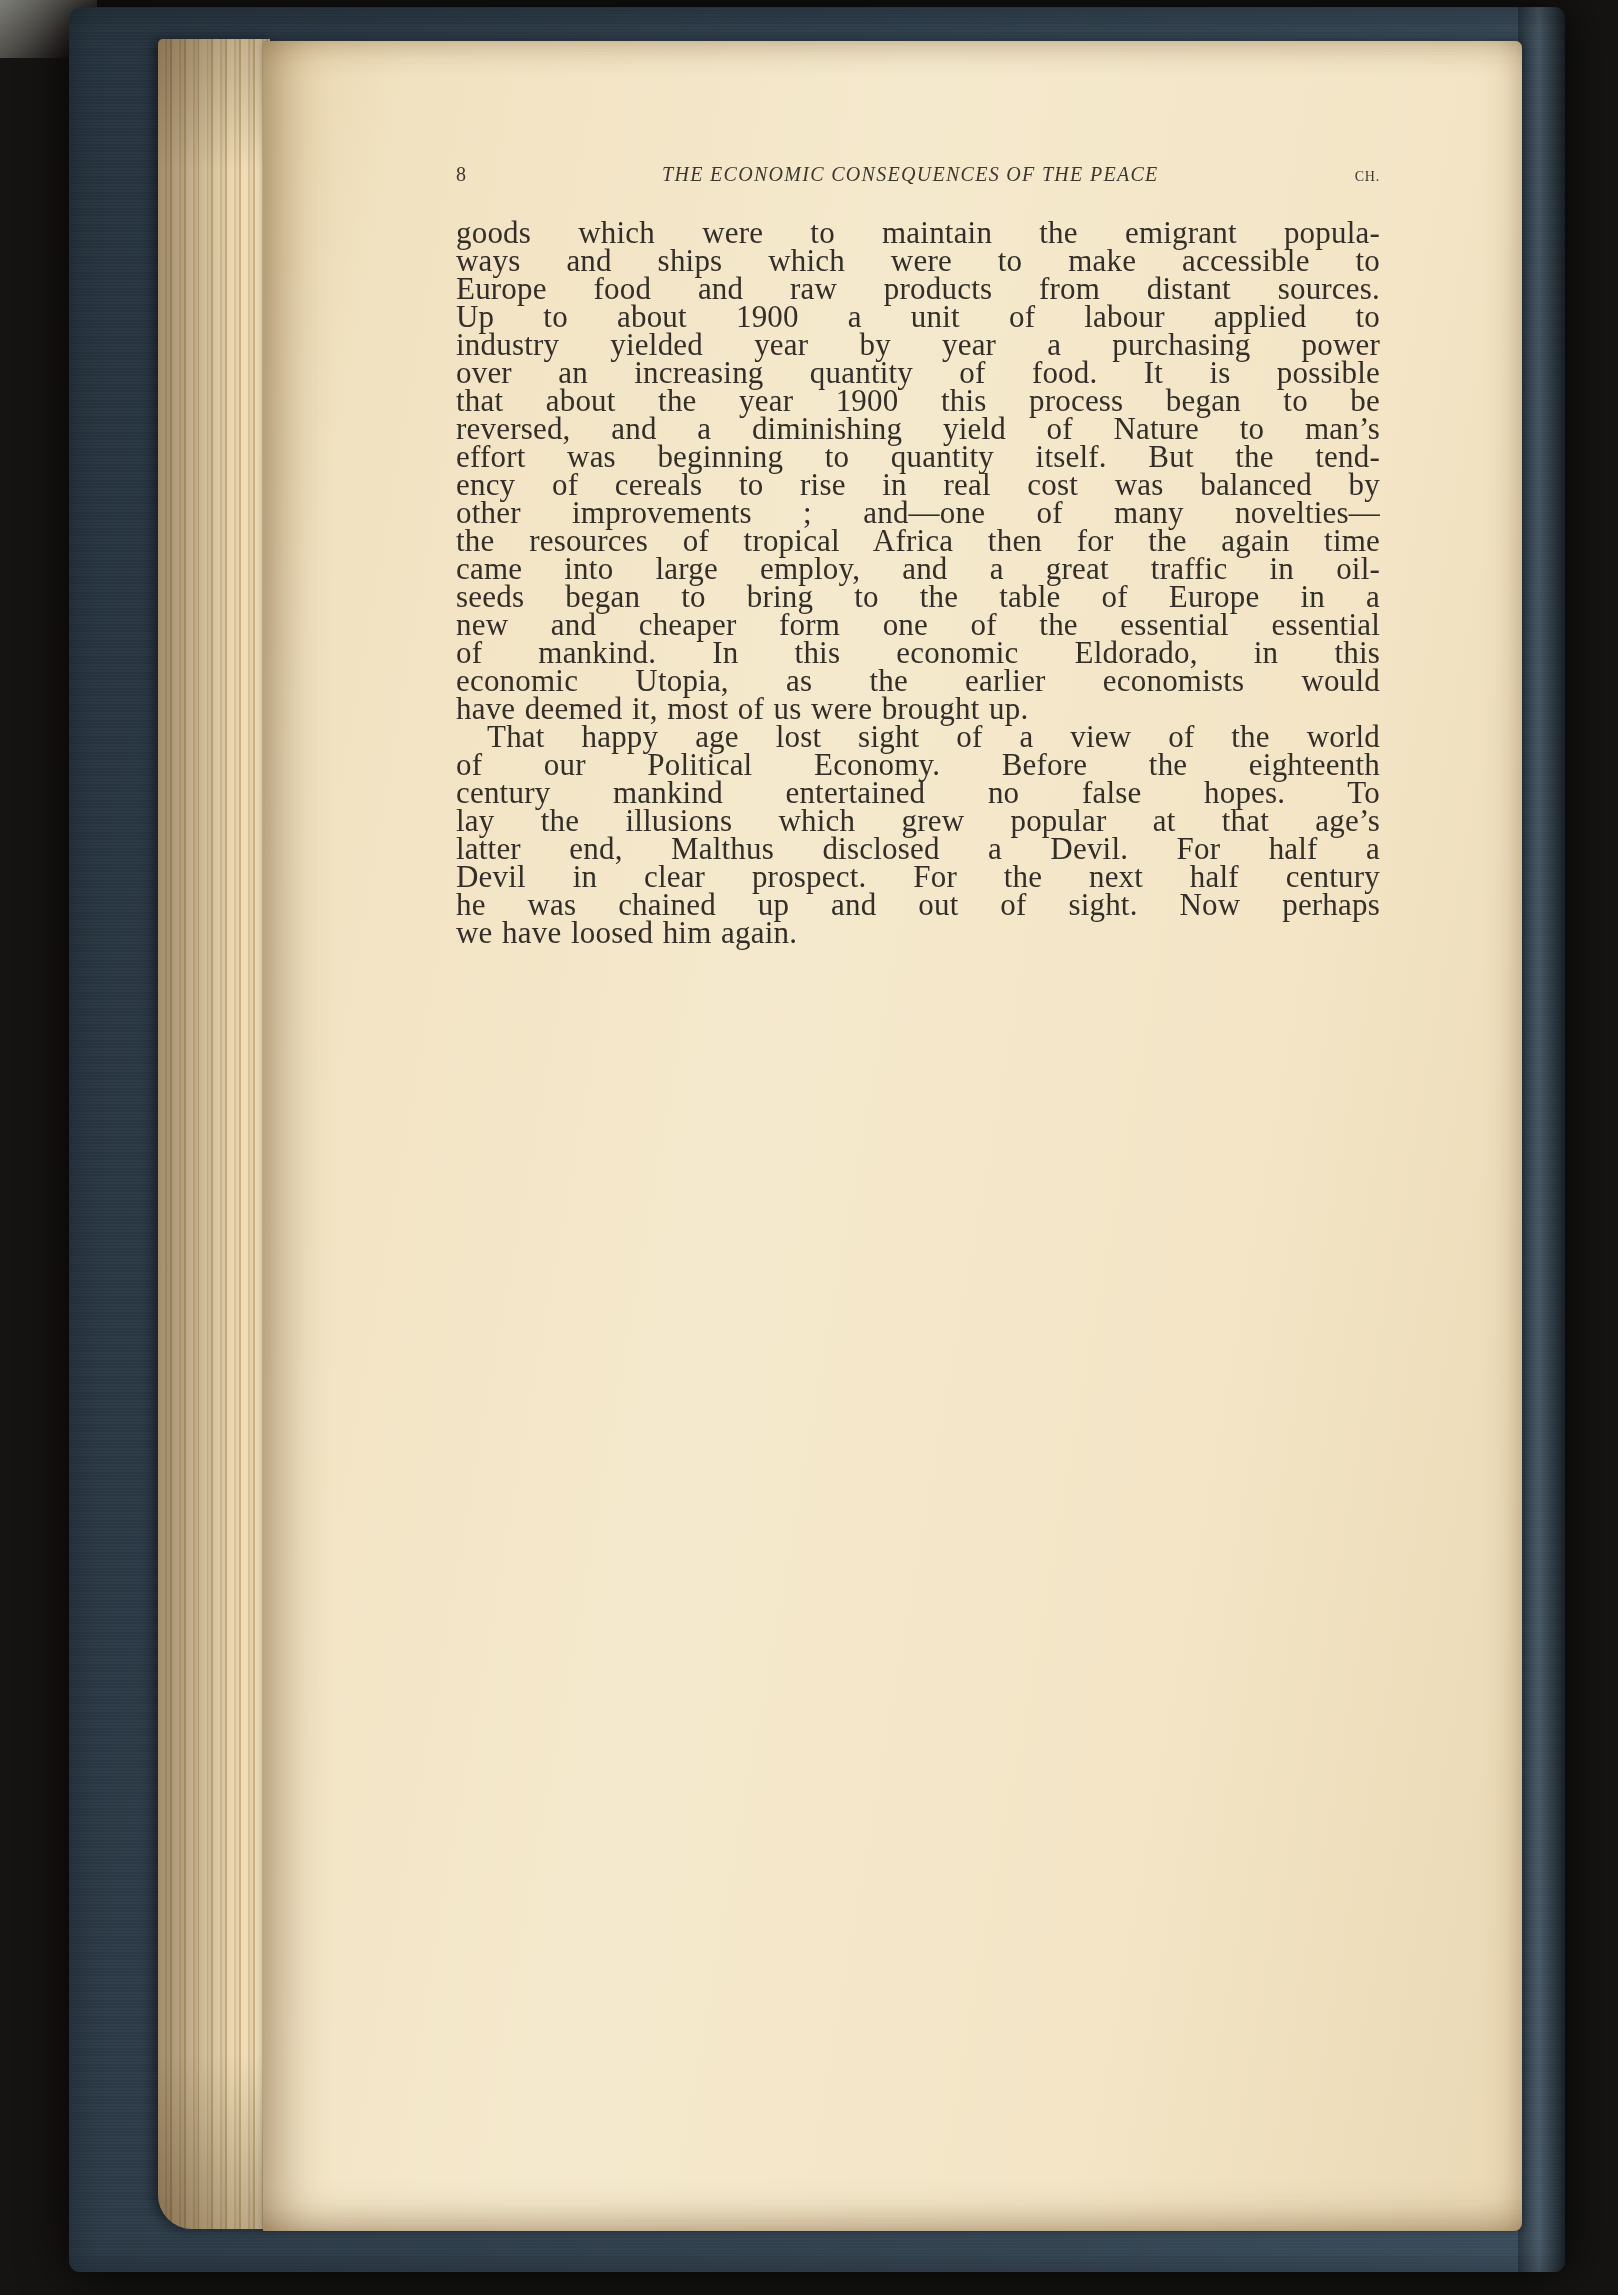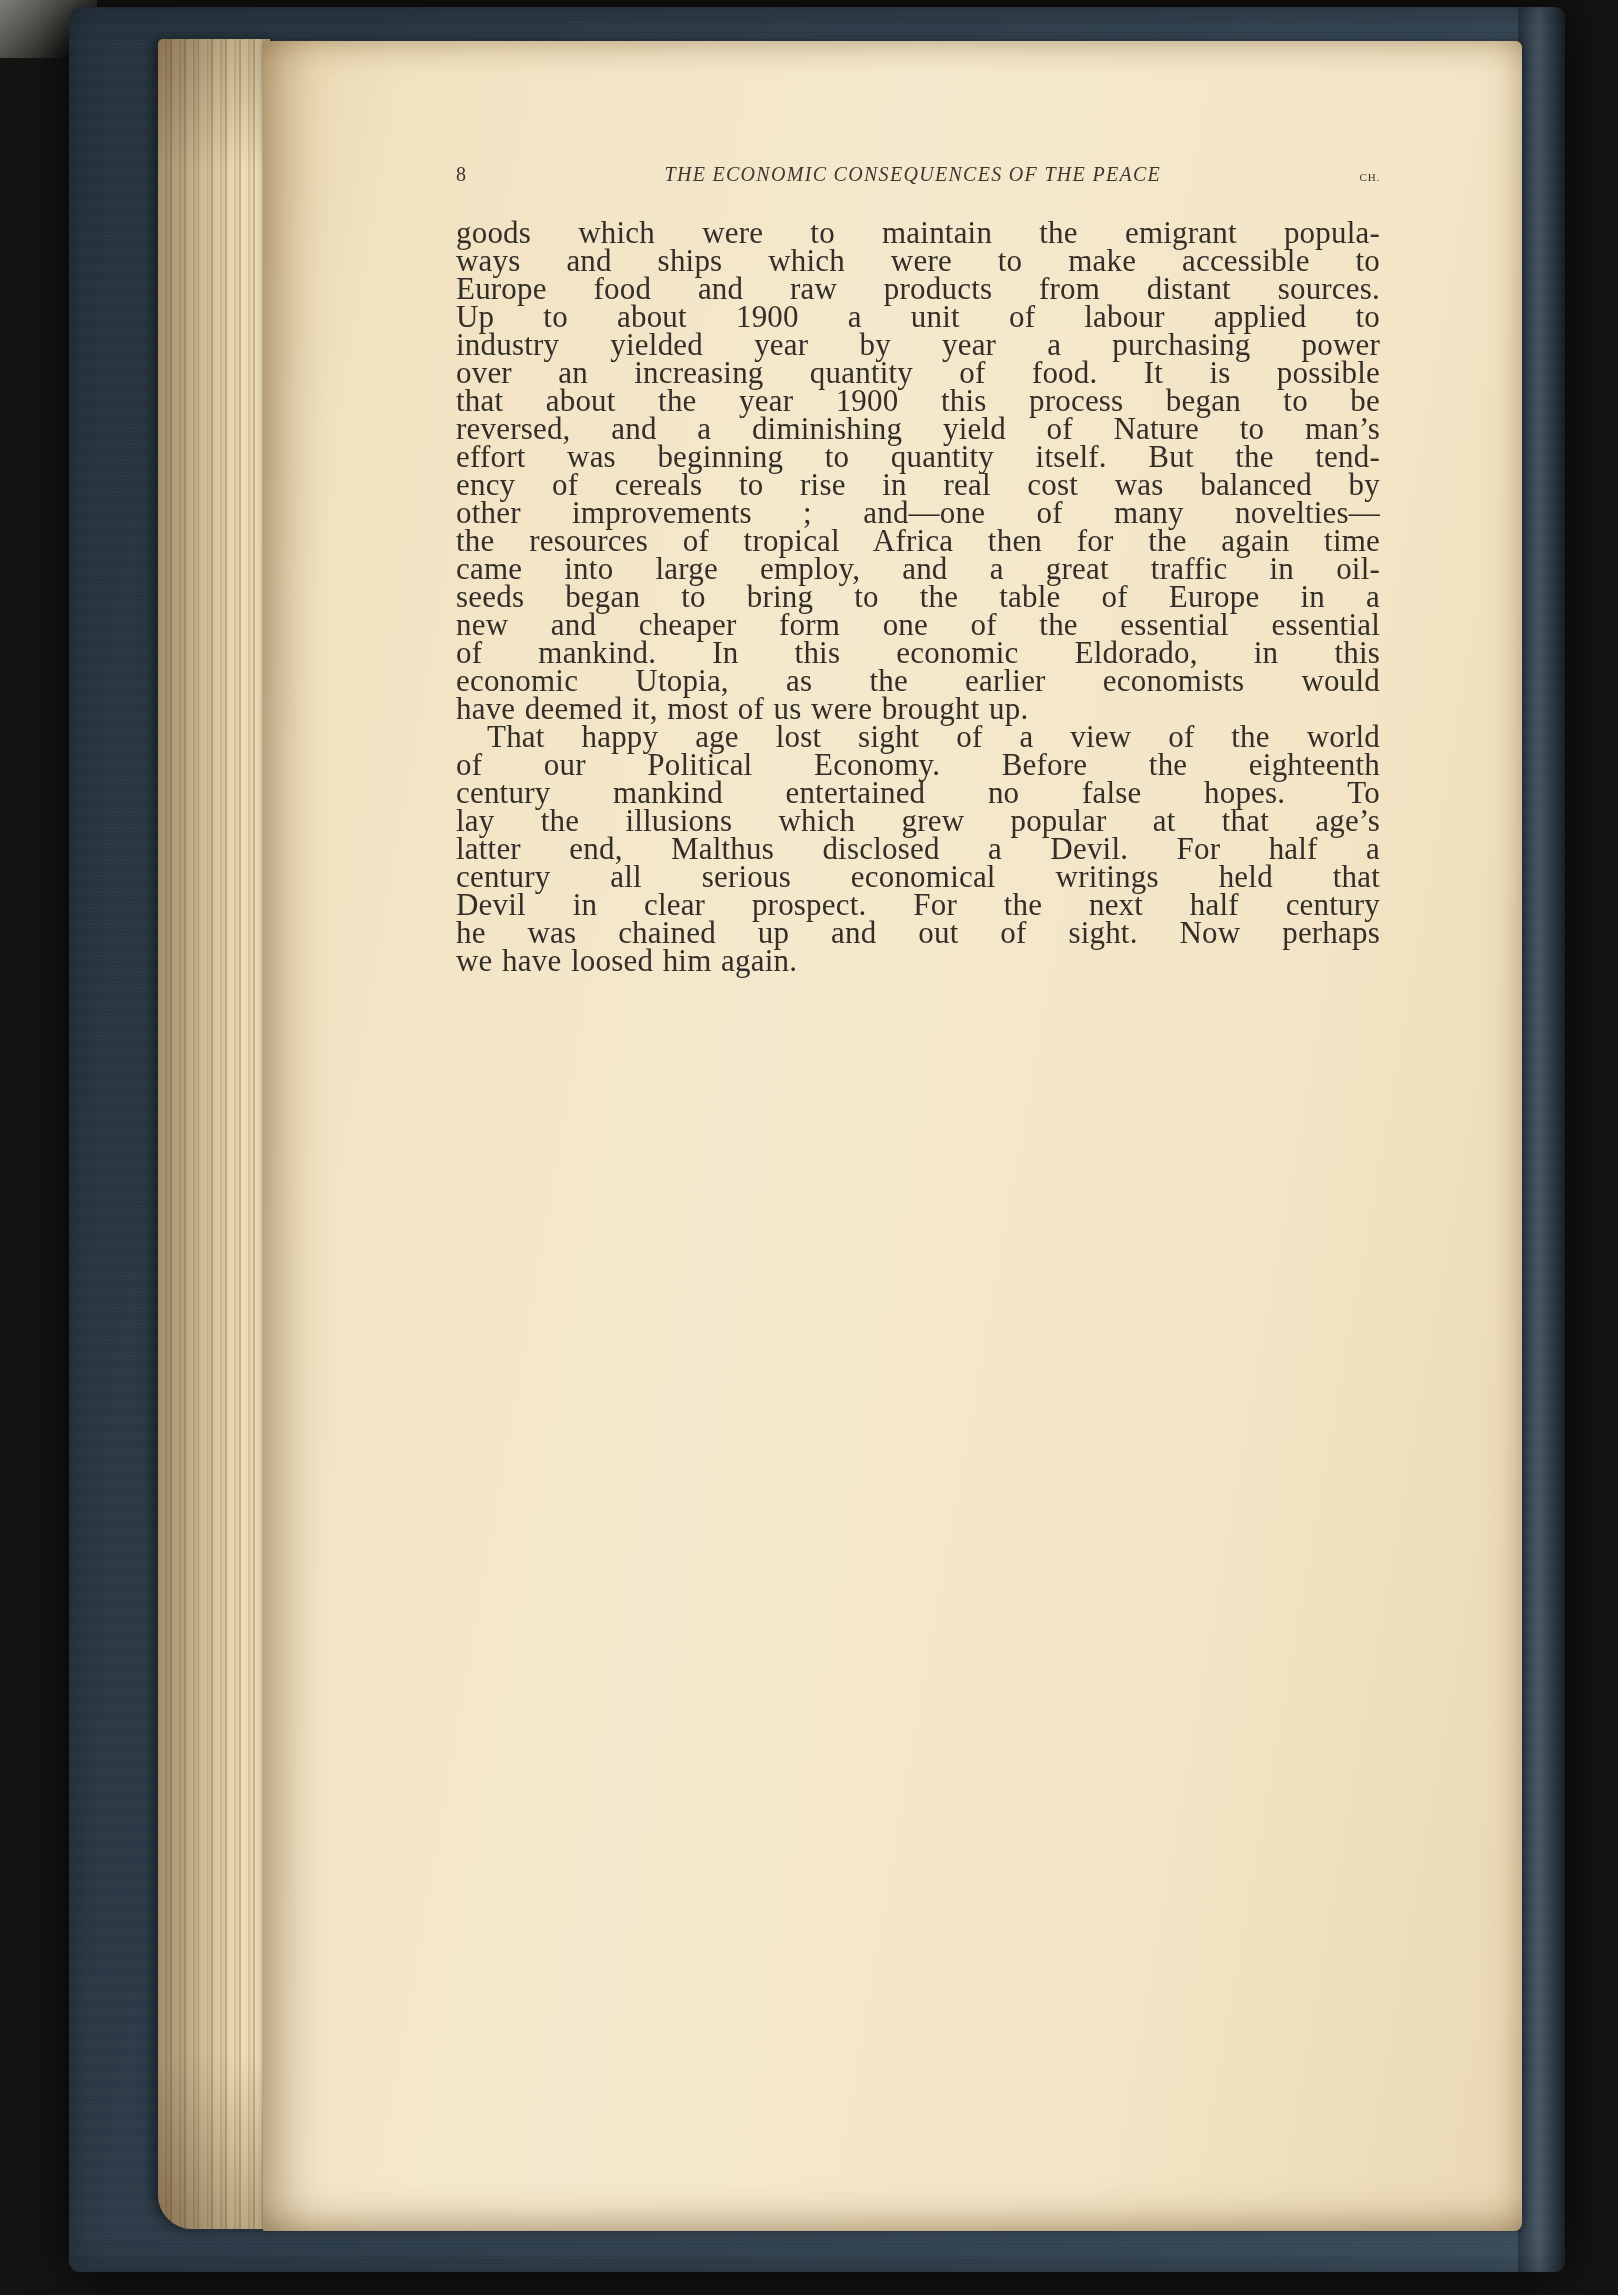--- a/index.html
+++ b/index.html
@@ -95,21 +95,21 @@
     font-style: normal;
     font-size: 20px;
   }
   .running-head .title {
     font-style: italic;
     letter-spacing: 1.3px;
     font-size: 20px;
     white-space: nowrap;
   }
   .running-head .chap {
-    font-size: 11px;
+    font-size: 14px;
     letter-spacing: 0.8px;
   }
 
   
   .page-body {
     margin: 30px 0 0 193px;
     width: 924px;
     font-size: 31px;
     line-height: 28px;
     letter-spacing: 0.2px;
@@ -163,21 +163,20 @@
         <div class="line">seeds began to bring to the table of Europe in a</div>
         <div class="line">new and cheaper form one of the essential essential</div>
         <div class="line">of mankind.  In this economic Eldorado, in this</div>
         <div class="line">economic Utopia, as the earlier economists would</div>
         <div class="line para-end">have deemed it, most of us were brought up.</div>
         <div class="line indent">That happy age lost sight of a view of the world</div>
         <div class="line">of our Political Economy.  Before the eighteenth</div>
         <div class="line">century mankind entertained no false hopes.  To</div>
         <div class="line">lay the illusions which grew popular at that age’s</div>
         <div class="line">latter end, Malthus disclosed a Devil.  For half a</div>
-        <div class="line">century all serious economical writings held that</div>
         <div class="line">Devil in clear prospect.  For the next half century</div>
         <div class="line">he was chained up and out of sight.  Now perhaps</div>
         <div class="line para-end">we have loosed him again.</div>
       </div>
 
   </div>
 </div>
 
 
 </body></html>

